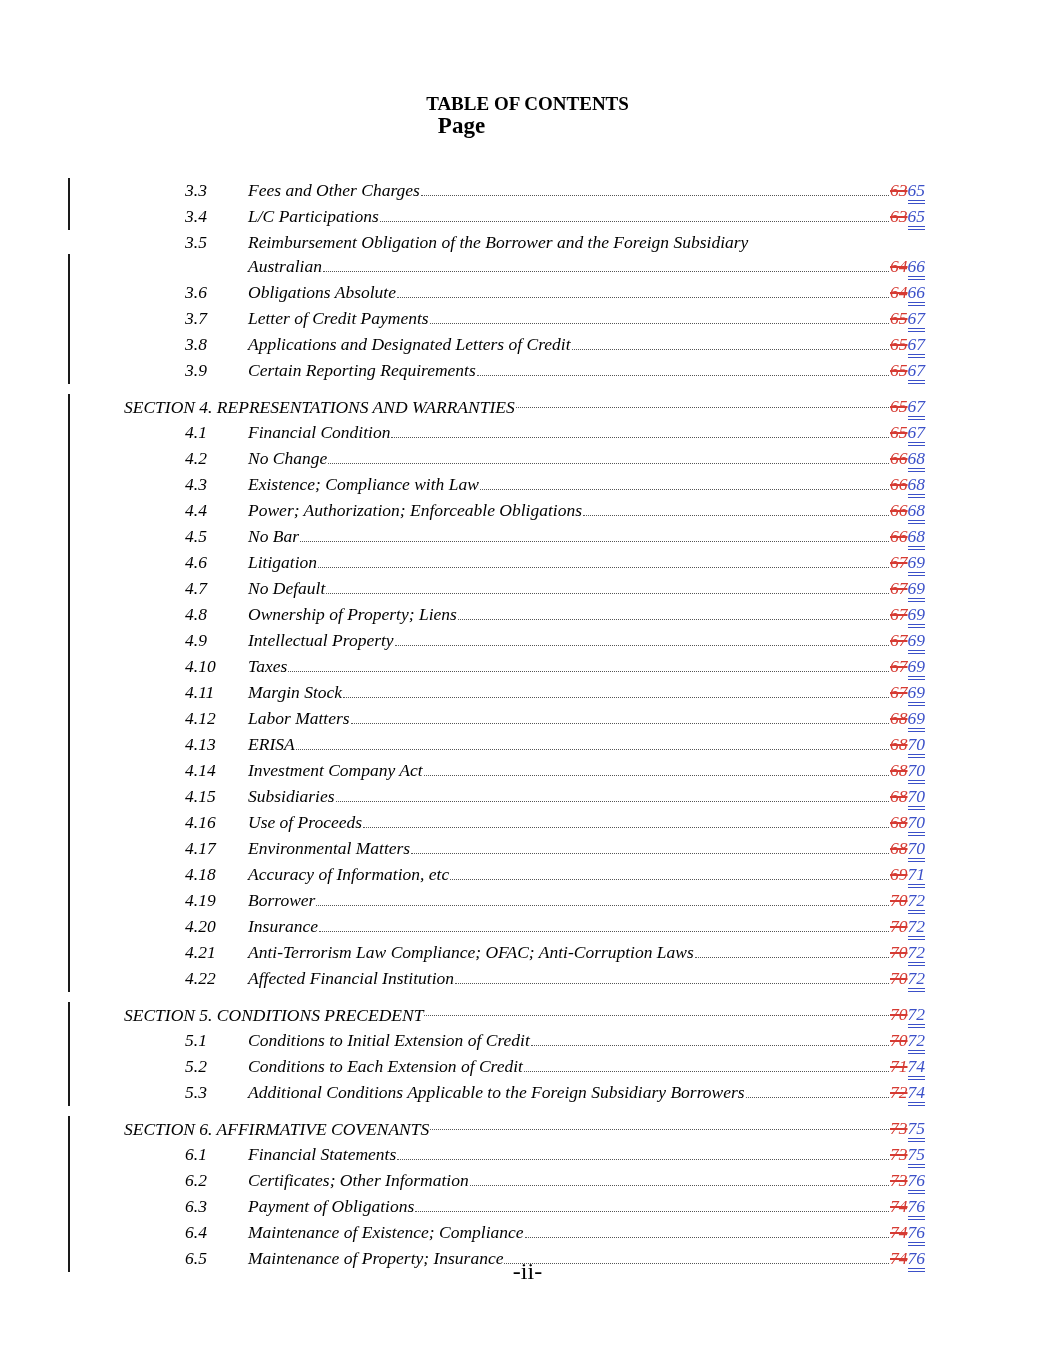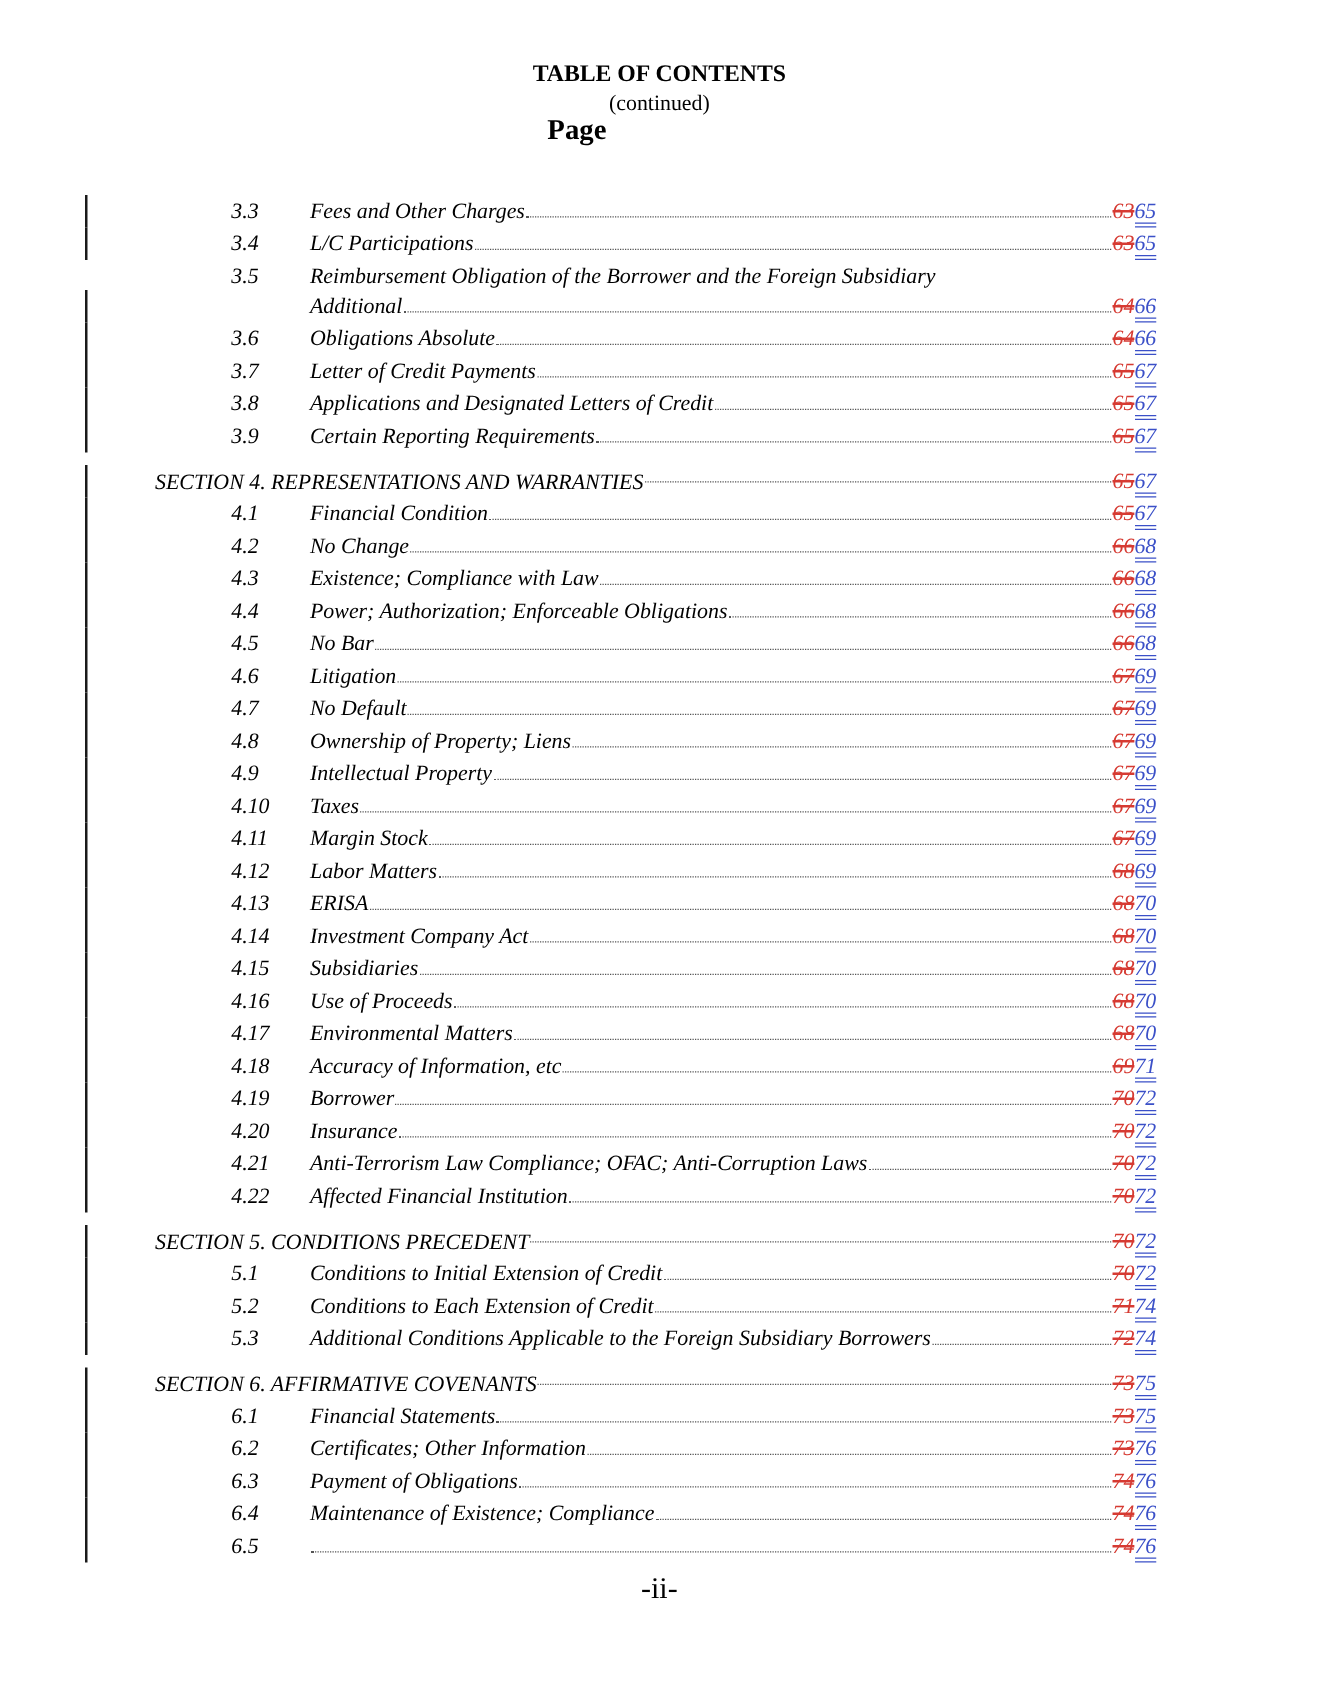--- a/index.html
+++ b/index.html
@@ -11,21 +11,21 @@
   }
   html,body{margin:0;padding:0;background:#ffffff;}
   body{
     width:1055px;height:1365px;
     font-family:"Liberation Serif", serif;
     color:var(--ink);
   }
   .page{position:relative;width:1055px;height:1365px;overflow:hidden;background:#fff;}
 
   
-  .doc-header{padding-top:48px;}
+  .doc-header{padding-top:92px;}
   .doc-title{text-align:center;font-weight:bold;font-size:19px;line-height:23px;}
   .doc-subtitle{text-align:center;font-size:17.5px;line-height:22px;}
   .page-col-label{text-align:center;padding-right:132px;font-weight:bold;font-size:23px;line-height:22px;}
 
   
   .toc{margin:41px 130px 0 124px;font-style:italic;}
   .line{
     position:relative;display:flex;align-items:baseline;
     line-height:24px;font-size:17.5px;white-space:nowrap;
   }
@@ -49,21 +49,20 @@
 
   
   .doc-footer{position:absolute;left:0;right:0;top:1258px;text-align:center;font-size:24px;}
 </style>
 </head>
 <body>
 
 <div class="page">
   <div class="doc-header">
     <div class="doc-title">TABLE OF CONTENTS</div>
-    <div class="doc-subtitle">(continued)</div>
     <div class="page-col-label">Page</div>
   </div>
 
   <div class="toc" id="toc">
       <div class="line item changed">
         <span class="num">3.3</span>
         <span class="ttl">Fees and Other Charges</span>
         <span class="leader"></span>
         <span class="pages"><span class="old">63</span><span class="new">65</span></span>
       </div>
@@ -71,21 +70,21 @@
         <span class="num">3.4</span>
         <span class="ttl">L/C Participations</span>
         <span class="leader"></span>
         <span class="pages"><span class="old">63</span><span class="new">65</span></span>
       </div>
       <div class="line item">
         <span class="num">3.5</span>
         <span class="ttl">Reimbursement Obligation of the Borrower and the Foreign Subsidiary</span>
       </div>
       <div class="line cont changed">
-        <span class="ttl">Additional</span>
+        <span class="ttl">Australian</span>
         <span class="leader"></span>
         <span class="pages"><span class="old">64</span><span class="new">66</span></span>
       </div>
       <div class="line item changed">
         <span class="num">3.6</span>
         <span class="ttl">Obligations Absolute</span>
         <span class="leader"></span>
         <span class="pages"><span class="old">64</span><span class="new">66</span></span>
       </div>
       <div class="line item changed">
@@ -290,19 +289,20 @@
         <span class="pages"><span class="old">74</span><span class="new">76</span></span>
       </div>
       <div class="line item changed">
         <span class="num">6.4</span>
         <span class="ttl">Maintenance of Existence; Compliance</span>
         <span class="leader"></span>
         <span class="pages"><span class="old">74</span><span class="new">76</span></span>
       </div>
       <div class="line item changed">
         <span class="num">6.5</span>
+        <span class="ttl">Maintenance of Property; Insurance</span>
         <span class="leader"></span>
         <span class="pages"><span class="old">74</span><span class="new">76</span></span>
       </div>
     </div>
 
   <div class="doc-footer">-ii-</div>
 </div>
 
 </body></html>

